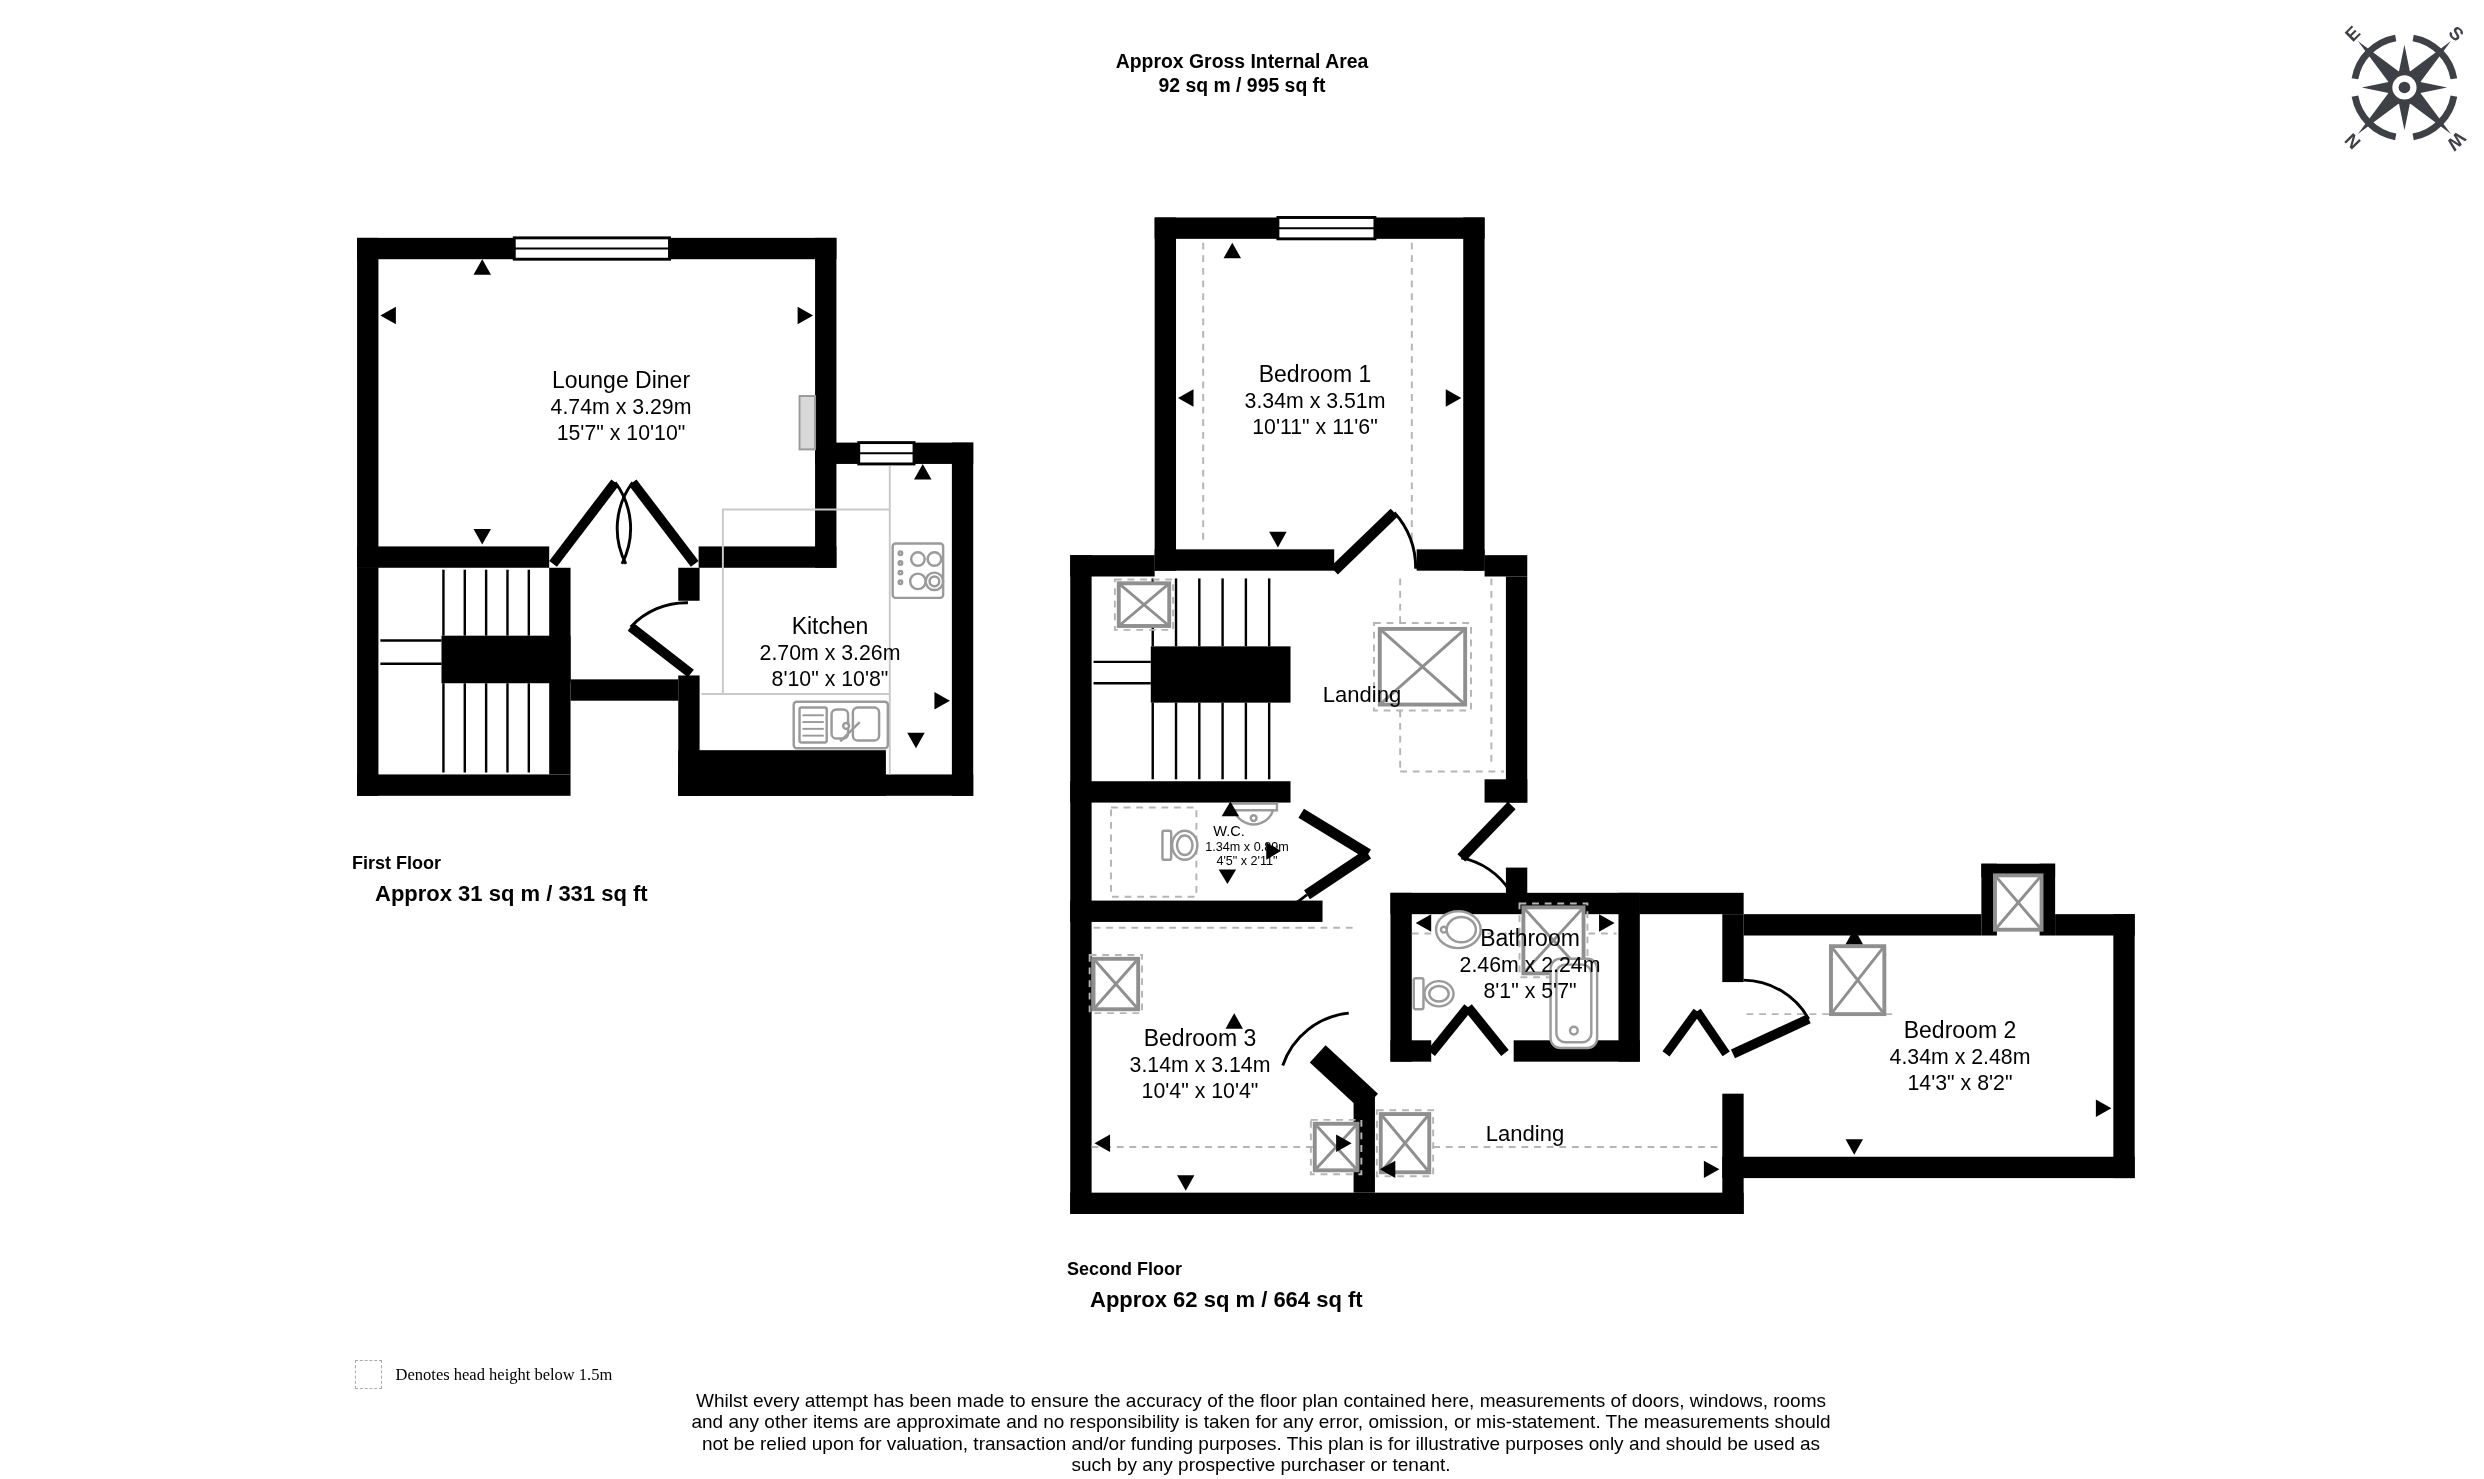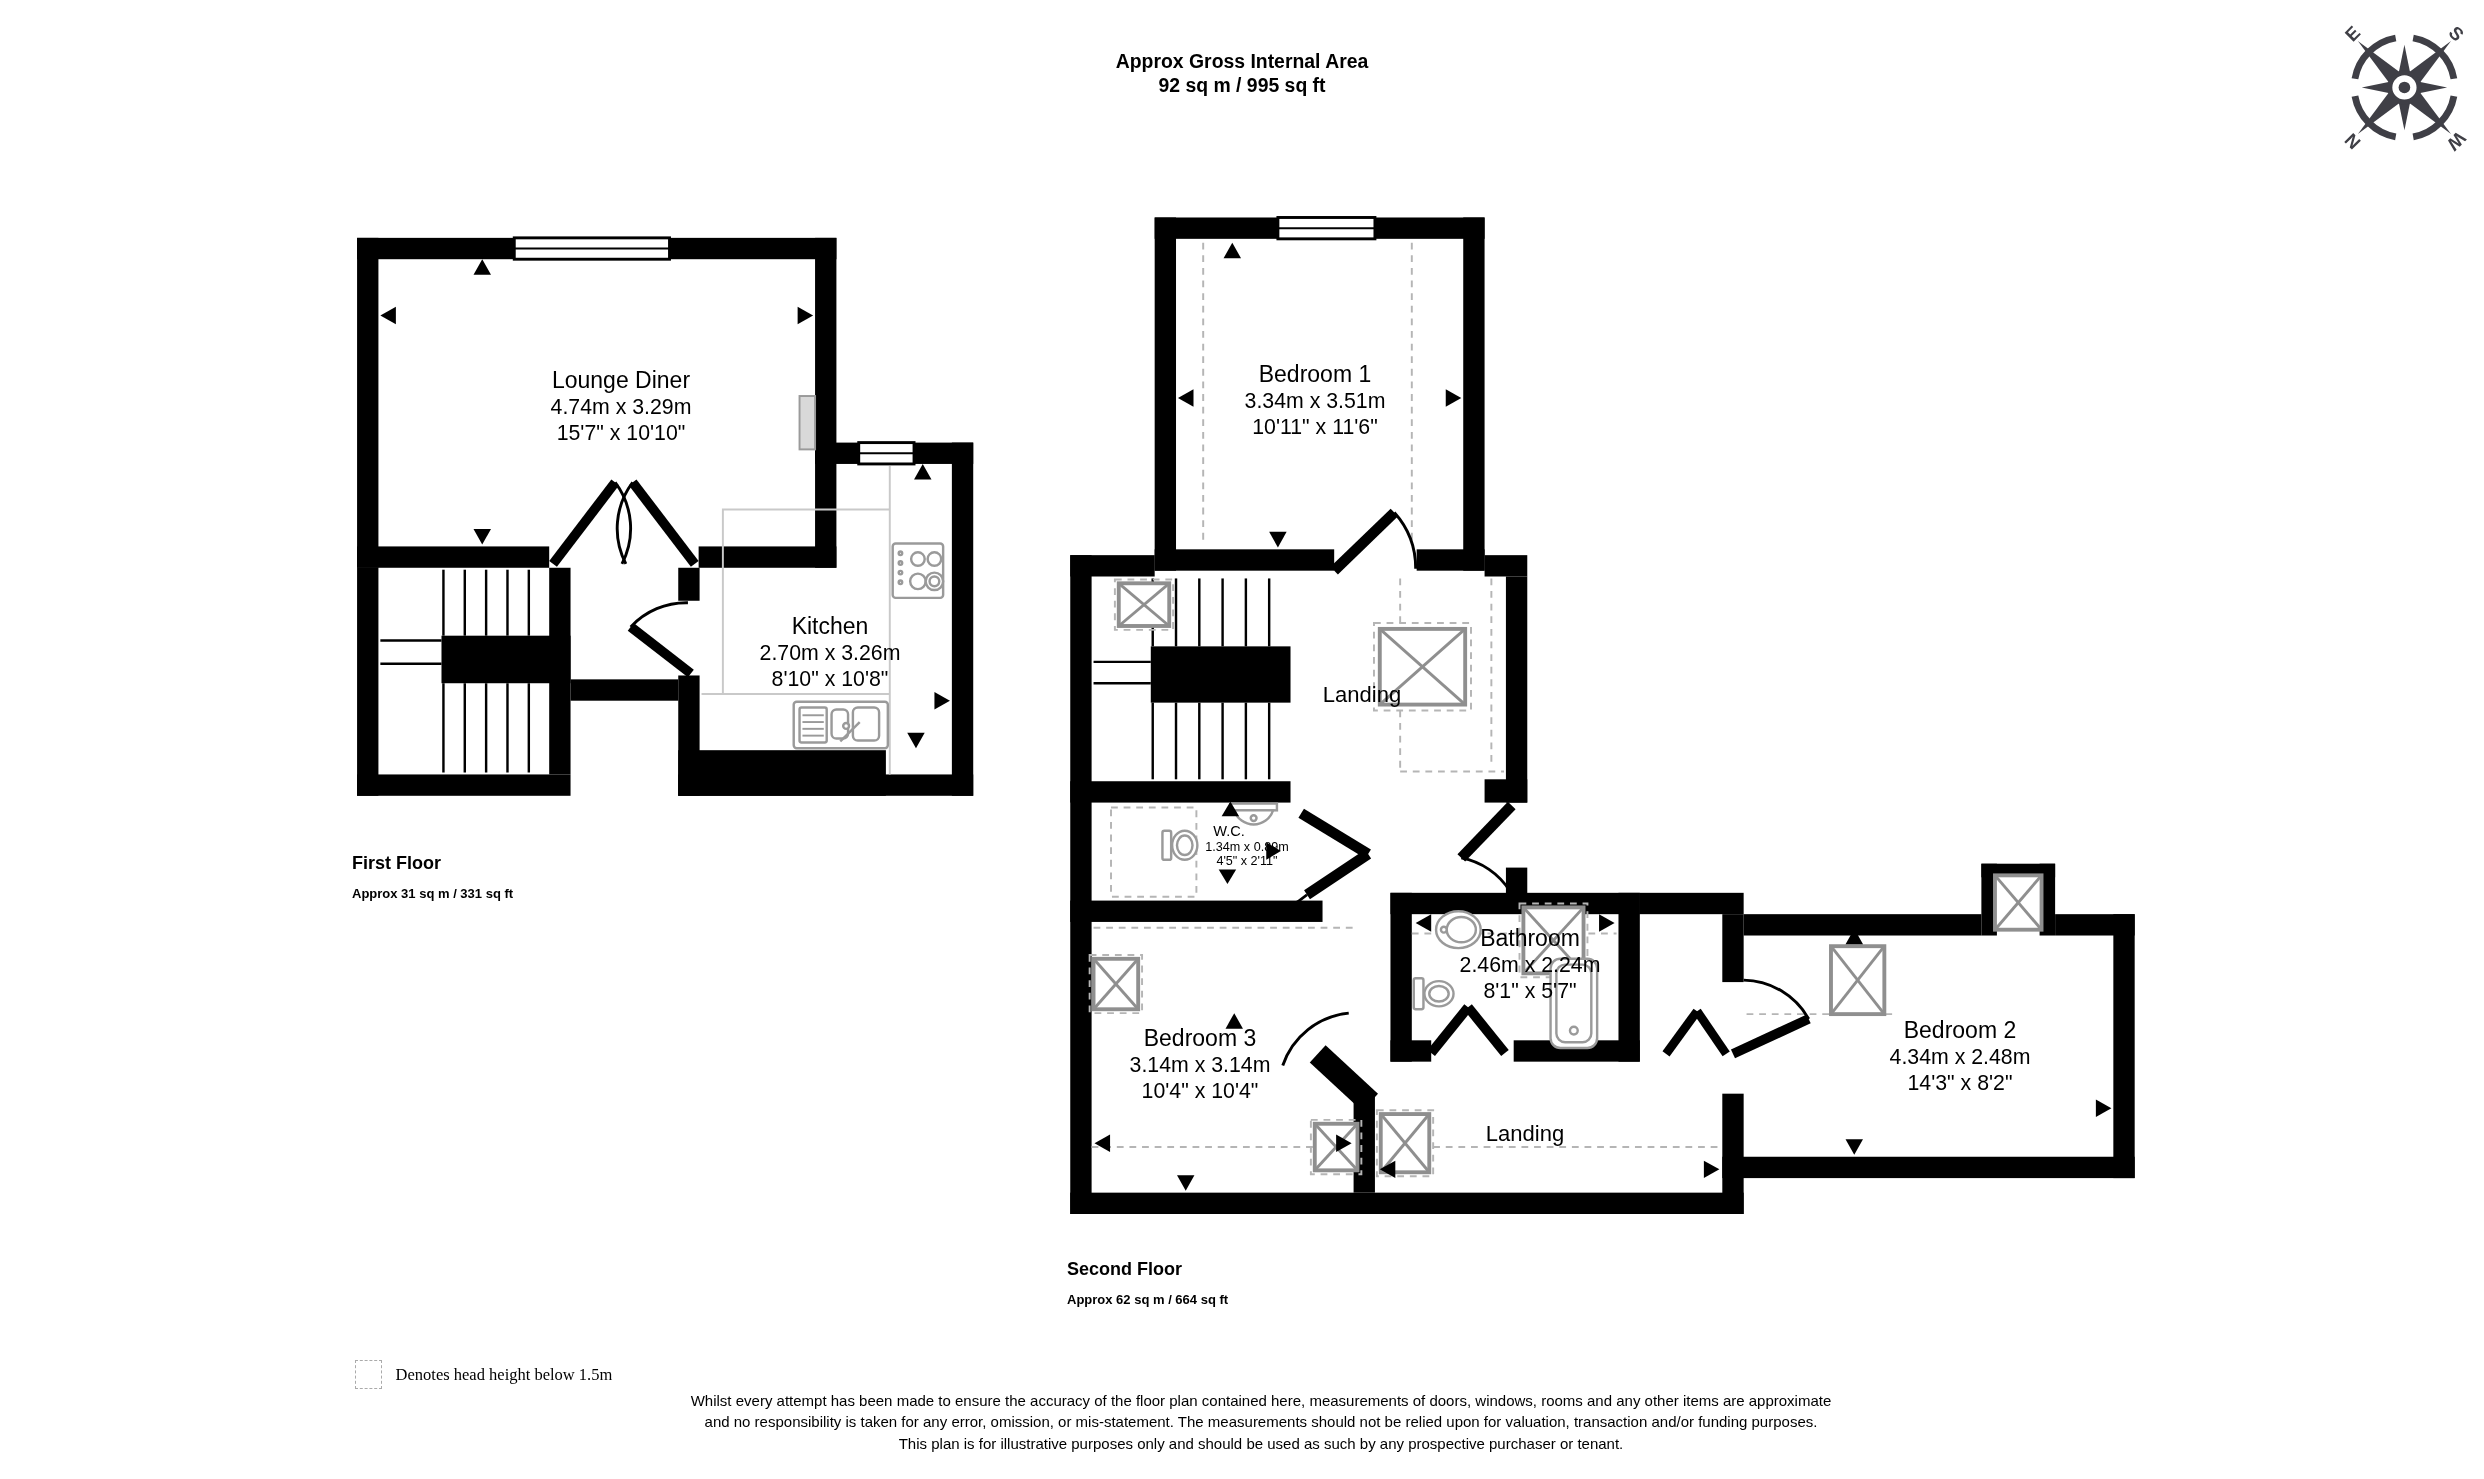--- a/index.html
+++ b/index.html
@@ -9,26 +9,26 @@
   .hdr{position:absolute;left:1242px;top:49px;transform:translateX(-50%);
        text-align:center;font-weight:bold;font-size:19.4px;line-height:24px;white-space:nowrap;}
   .room-label{position:absolute;transform:translate(-50%,-50%);text-align:center;white-space:nowrap;}
   .room-name{font-weight:normal;font-size:23px;line-height:28px;}
   .room-dim{font-size:21.3px;line-height:26px;}
   .room-label.small .room-name{font-size:14.6px;line-height:16.5px;}
   .room-label.small .room-dim{font-size:12.6px;line-height:14.6px;margin-left:36px;}
   .room-label.landing .room-name{font-size:22px;margin-top:31px;}
   .floor-title{position:absolute;white-space:nowrap;}
   .floor-name{font-size:18px;line-height:35px;font-weight:bold;}
-  .floor-area{font-weight:bold;font-size:13px;line-height:25px;}
+  .floor-area{font-weight:bold;font-size:22px;line-height:25px;margin-left:23px;}
   .legend{position:absolute;left:355px;top:1360px;display:flex;align-items:center;font-family:Liberation Serif, serif;}
   .legend-box{width:25px;height:27px;border:1.9px dashed #aaaaaa;background:#fff;margin-right:13.6px;}
   .legend-text{font-size:16.5px;}
   .disclaimer{position:absolute;left:1261px;top:1390px;transform:translateX(-50%);
-              width:1145px;text-align:center;font-size:15px;line-height:21.3px;}
+              width:1145px;text-align:center;font-size:19px;line-height:21.3px;}
 </style>
 </head>
 <body>
 
 <div class="page">
 
 <svg class="plan-svg" width="2484" height="1480" viewBox="0 0 2560 1525">
 
   <g>
     <g fill="#000">

